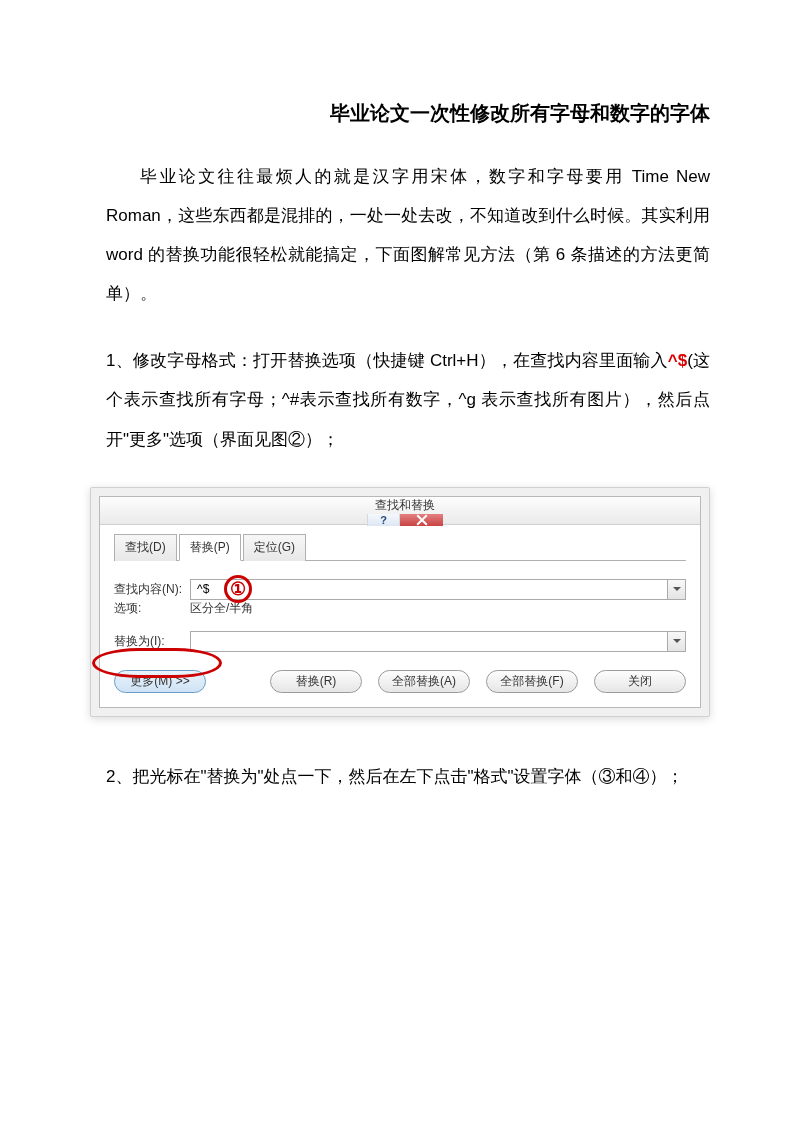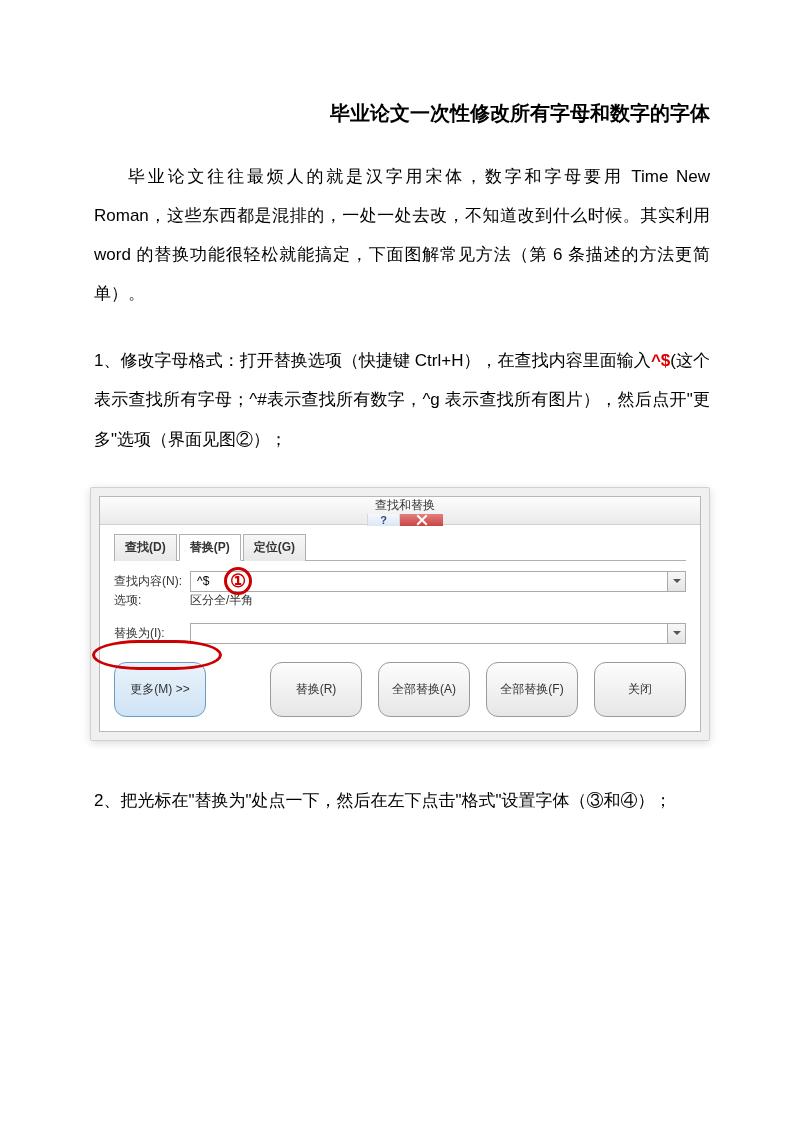--- a/index.html
+++ b/index.html
@@ -17,21 +17,21 @@
     text-align: right;
     font-size: 20px;
     font-weight: bold;
     margin: 0 0 30px 0;
     color: #000;
   }
   .para {
     font-size: 17px;
     line-height: 2.3;
     color: #000;
-    margin: 0 0 28px 4px;
+    margin: 0 0 28px 16px;
     text-align: justify;
   }
   .indent { text-indent: 2em; }
   .red { color: #d00; font-weight: bold; }
   
   
   .dialog-wrap {
     background: #f0f0f0;
     border: 1px solid #d0d0d0;
     border-radius: 2px;
@@ -80,22 +80,21 @@
     width:44px;
   }
   .titlebar-btn.close svg { width:12px; height:12px; }
   
   .body-area {
     padding: 8px 14px 14px 14px;
   }
   .tabs {
     display: flex;
     border-bottom: 1px solid #b0b0b0;
-    margin-bottom: 10px;
-    font-weight: bold;
+    margin-bottom: 18px;
   }
   .tab {
     font-size: 12px;
     padding: 4px 10px;
     background: linear-gradient(#f7f7f7,#e8e8e8);
     border: 1px solid #b0b0b0;
     border-bottom: none;
     margin-right: 2px;
     position: relative;
     top: 1px;
@@ -141,21 +140,21 @@
   .opt-row .val { color:#333; }
   
   .btn-row {
     display:flex;
     gap: 16px;
     justify-content: flex-start;
     padding-top: 18px;
   }
   .btn {
     font-size:12px;
-    padding: 18px 0;
+    padding: 2px 0;
     width: 92px;
     text-align:center;
     background: linear-gradient(#fdfdfd,#e6e6e6);
     border: 1px solid #9a9a9a;
     border-radius: 12px;
     color:#333;
   }
   .btn.more {
     background: linear-gradient(#eaf3fb,#cfe3f5);
     border-color:#6b9bc9;

